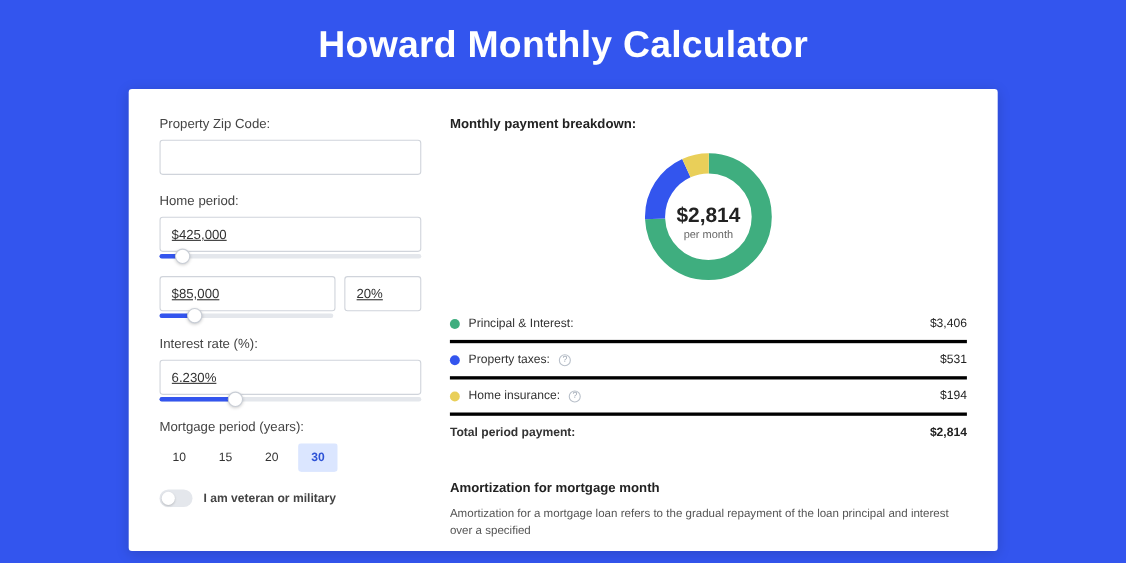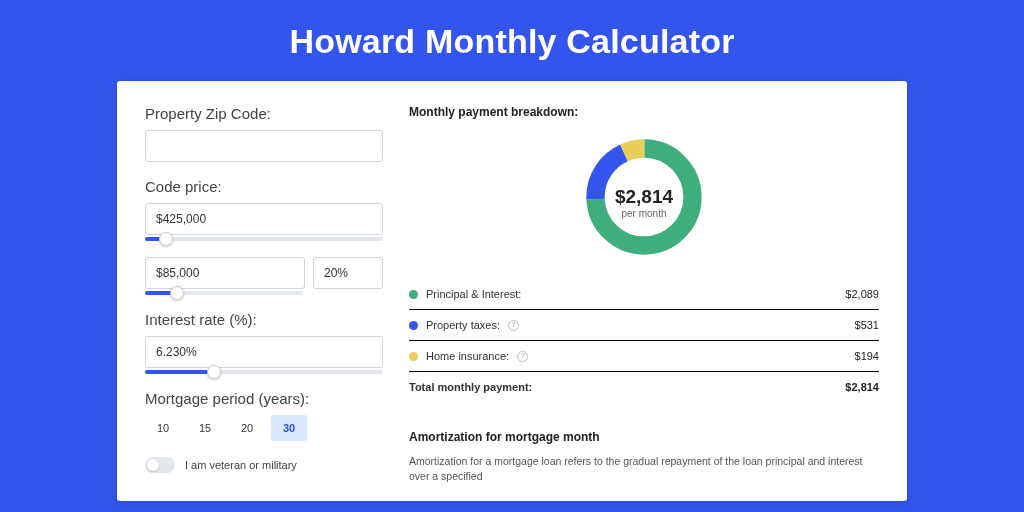--- a/index.html
+++ b/index.html
@@ -25,34 +25,35 @@
     overflow: hidden;
     display: flex;
     padding: 24px 28px 0 28px;
     gap: 26px;
   }
 
   
   .left { width: 238px; flex: 0 0 238px; }
   .form-group { margin-bottom: 16px; }
   .label {
-    font-size: 15px;
+    font-size: 12px;
     color: #444;
     display: block;
     margin-bottom: 8px;
   }
   .input {
     width: 100%;
     height: 32px;
     border: 1px solid #d0d4db;
     border-radius: 3px;
     padding: 0 10px;
     font-size: 12px;
     color: #333;
     background: #fff;
+    text-decoration: underline;
   }
   .slider-track {
     height: 4px;
     background: #e4e7ec;
     border-radius: 2px;
     position: relative;
     margin-top: 2px;
   }
   .slider-fill {
     position: absolute; left:0; top:0; bottom:0;
@@ -89,42 +90,42 @@
   }
 
   .toggle-row { display: flex; align-items: center; gap: 10px; margin-top: 10px; }
   .toggle {
     width: 30px; height: 16px; background: #e4e7ec; border-radius: 10px; position: relative;
   }
   .toggle-knob {
     width: 12px; height: 12px; background: #fff; border-radius: 50%;
     position: absolute; top: 2px; left: 2px; box-shadow: 0 1px 2px rgba(0,0,0,0.2);
   }
-  .toggle-label { font-size: 11px; color: #444; }
+  .toggle-label { font-size: 11px; color: #444; font-weight: bold; }
 
   
   .right { flex: 1 1 auto; }
   .section-head {
     font-size: 12px; font-weight: 700; color: #222;
     margin-bottom: 10px;
   }
 
   .donut-wrap { display:flex; justify-content:center; padding: 4px 0 18px 0; position:relative; }
   .donut-center {
     position: absolute; top: 50%; left: 50%; transform: translate(-50%, -54%);
     text-align: center;
   }
   .donut-center .big { font-size: 19px; font-weight: 800; color: #222; }
   .donut-center .small { font-size: 10px; color: #666; }
 
   .breakdown { font-size: 11px; }
   .brow {
     display: flex; align-items: center; justify-content: space-between;
     padding: 9px 0;
-    border-bottom: 1px solid #000000;
+    border-bottom: 3px solid #000000;
   }
   .brow:last-child { border-bottom: none; }
   .brow .lbl { display:flex; align-items:center; gap:8px; color:#333; }
   .dot { width: 9px; height: 9px; border-radius: 50%; display:inline-block; }
   .dot.green { background: #3fae7f; }
   .dot.blue  { background: #3355ee; }
   .dot.yellow{ background: #e9cf59; }
   .info-icon {
     width: 11px; height: 11px; border: 1px solid #b9c0ca; border-radius: 50%;
     display:inline-flex; align-items:center; justify-content:center;
@@ -148,21 +149,21 @@
 <div class="card">
 
   <div class="left">
 
     <div class="form-group">
       <span class="label">Property Zip Code:</span>
       <input class="input" value="" style="">
     </div>
 
     <div class="form-group">
-      <span class="label">Code price:</span>
+      <span class="label">Home period:</span>
       <input class="input" value="$425,000" style="">
       <div class="slider-track">
         <div class="slider-fill" id="hp-fill" style="width: 9%;"></div>
         <div class="slider-thumb" id="hp-thumb" style="left: 9%;"></div>
       </div>
     </div>
 
     <div class="form-group">
       <div class="row">
         <input class="input" value="$85,000" style="">
@@ -216,41 +217,41 @@
         <div class="small">per month</div>
       </div>
     </div>
 
     <div class="breakdown" id="breakdown-rows">
         <div class="brow">
           <div class="lbl">
             <span class="dot green"></span>
             <span>Principal &amp; Interest:</span>
           </div>
-          <div class="val">$2,089</div>
+          <div class="val">$3,406</div>
         </div>
         <div class="brow">
           <div class="lbl">
             <span class="dot blue"></span>
             <span>Property taxes:</span>
             <span class="info-icon">?</span>
           </div>
           <div class="val">$531</div>
         </div>
         <div class="brow">
           <div class="lbl">
             <span class="dot yellow"></span>
             <span>Home insurance:</span>
             <span class="info-icon">?</span>
           </div>
           <div class="val">$194</div>
         </div>
         <div class="brow total">
           <div class="lbl">
-            <span>Total monthly payment:</span>
+            <span>Total period payment:</span>
           </div>
           <div class="val">$2,814</div>
         </div>
       </div>
 
     <div class="amort">
       <div class="section-head">Amortization for mortgage month</div>
       <div class="amort-text">Amortization for a mortgage loan refers to the gradual repayment of the loan principal and interest over a specified</div>
     </div>
   </div>

